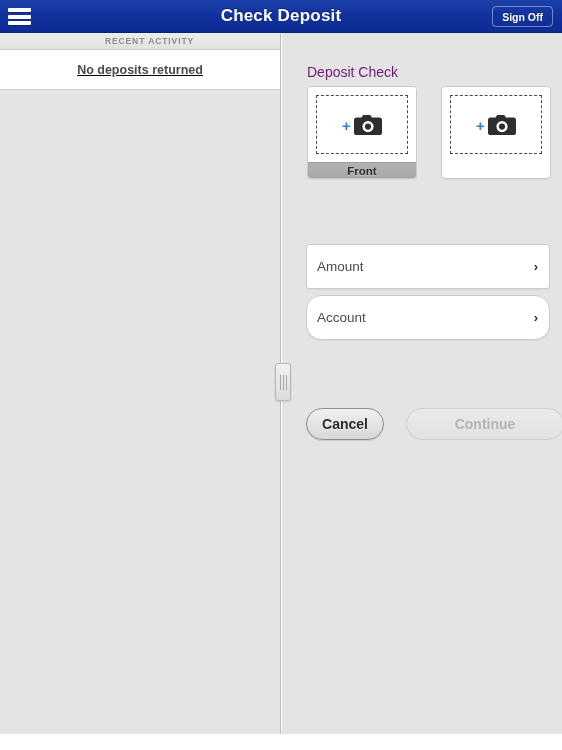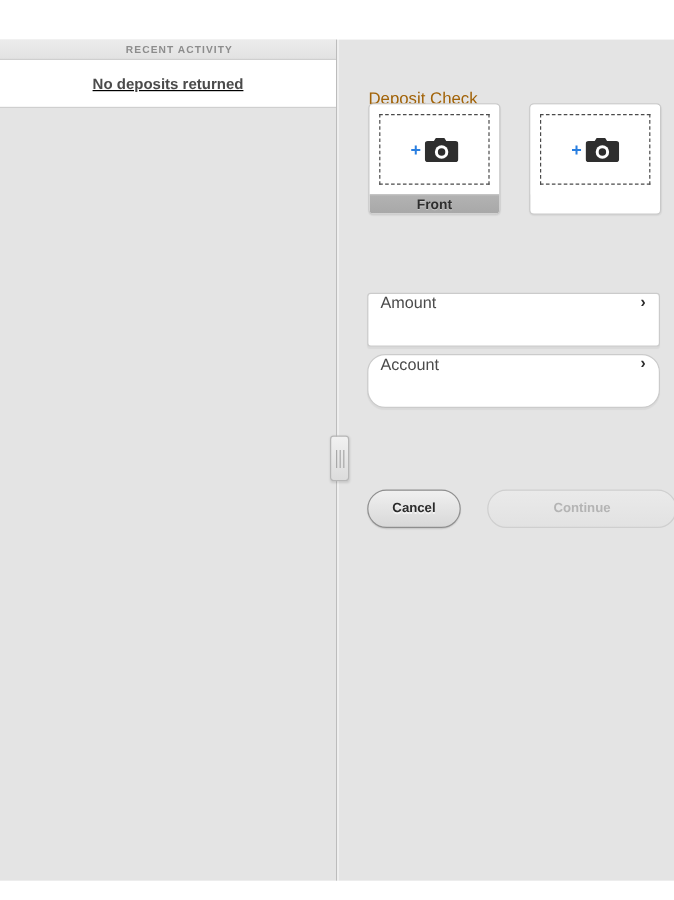--- a/index.html
+++ b/index.html
@@ -151,23 +151,23 @@
   .split-handle i {
     display: block;
     width: 1px;
     height: 15px;
     background: #a9a9a9;
   }
 
   .panel-title {
     position: absolute;
     left: 25px;
-    top: 41px;
+    top: 31px;
     font-size: 14px;
-    color: #a16207;
+    color: #701a75;
   }
 
   
   .capture-row {
     position: absolute;
     left: 25px;
     top: 53px;
     width: 244px;
     display: flex;
     justify-content: space-between;
@@ -223,20 +223,21 @@
   
   .field {
     position: absolute;
     left: 306px;
     width: 244px;
     height: 45px;
     background: #ffffff;
     border: 1px solid #cbcbcb;
     border-radius: 3px;
     display: flex;
+    align-items: center;
     padding: 0 10px;
     cursor: pointer;
     box-shadow: 0 1px 1px rgba(0,0,0,0.05);
   }
   .field-label {
     font-size: 13.5px;
     color: #4b4b4b;
     flex: 1;
   }
   .chevron {
@@ -252,21 +253,21 @@
   }
 
   
   .btn {
     position: absolute;
     height: 32px;
     border-radius: 16px;
     display: flex;
     align-items: center;
     justify-content: center;
-    font-size: 11px;
+    font-size: 14px;
     font-weight: bold;
     cursor: pointer;
   }
   .btn-cancel {
     left: 306px;
     width: 78px;
     background: linear-gradient(to bottom, #f0f0f0 0%, #d8d8d8 100%);
     border: 1px solid #8e8e8e;
     color: #2b2b2b;
     text-shadow: 0 1px 0 rgba(255,255,255,0.6);
@@ -290,20 +291,29 @@
     width: 562px;
     height: 16px;
     background: #ffffff;
   }
 </style>
 </head>
 <body>
 
 <div id="app">
 
+  <div class="navbar">
+    <div class="hamburger">
+      <span></span>
+      <span></span>
+      <span></span>
+    </div>
+    <div class="navbar-title">Check Deposit</div>
+    <div class="signoff">Sign Off</div>
+  </div>
 
   <div class="left-panel">
     <div class="section-header">
       <div class="section-header-label">RECENT ACTIVITY</div>
     </div>
     <div class="empty-row">
       <div class="empty-row-label">No deposits returned</div>
     </div>
   </div>
 

